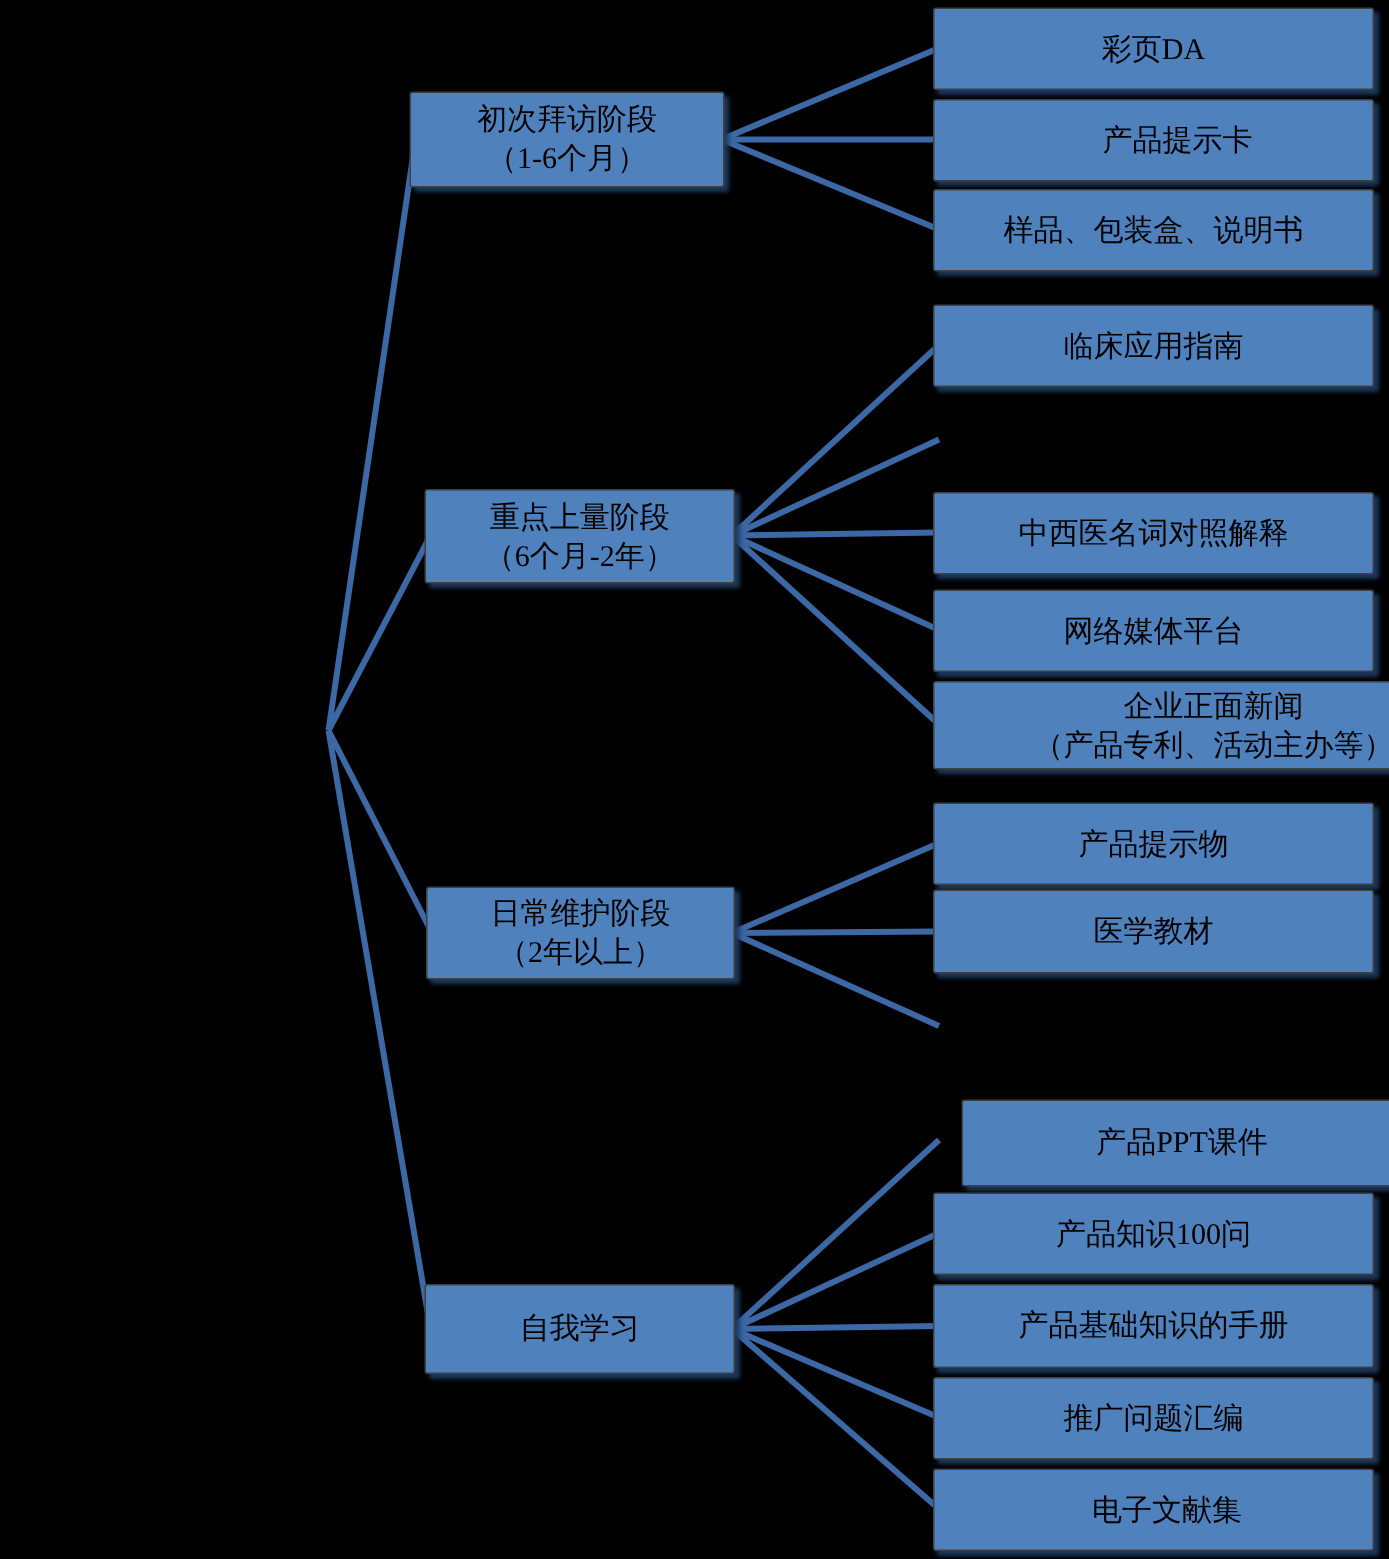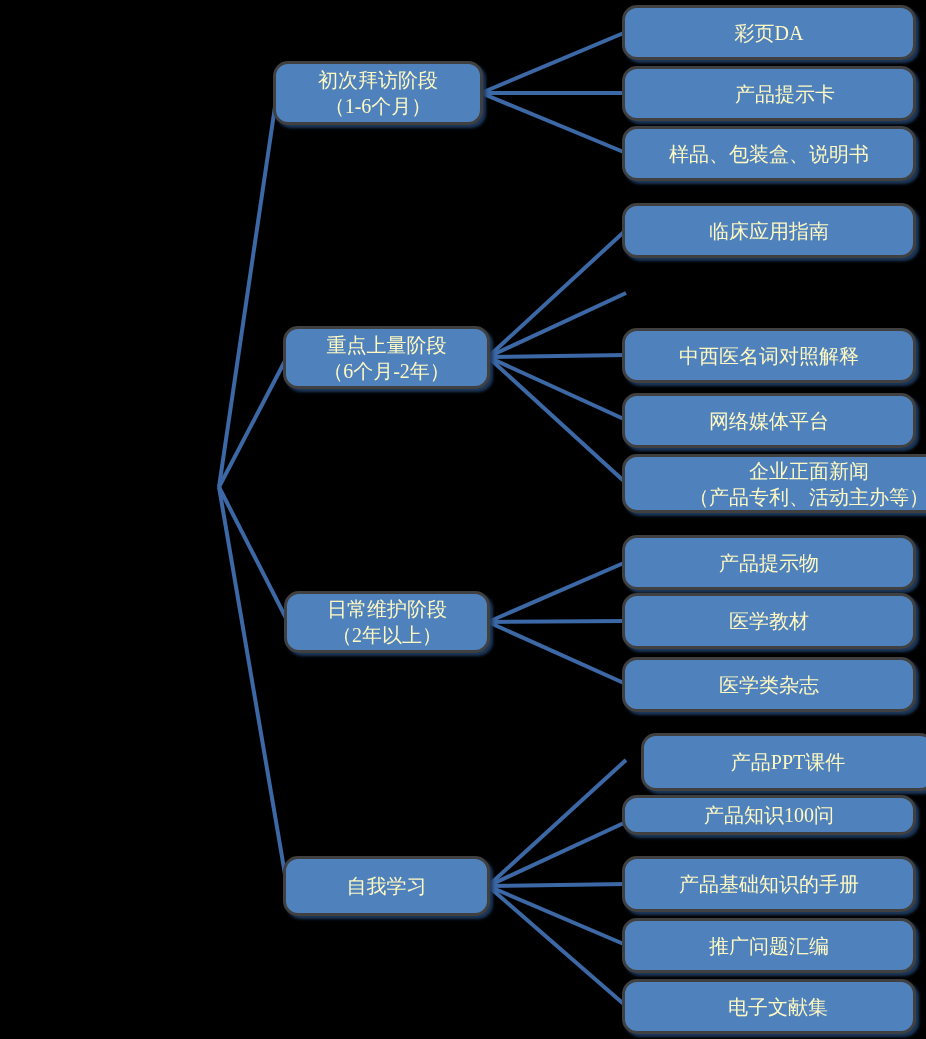--- a/index.html
+++ b/index.html
@@ -17,24 +17,24 @@
   }
   svg.connectors {
     position: absolute;
     left: 0;
     top: 0;
   }
   .node {
     position: absolute;
     box-sizing: border-box;
     background: #4F81BD;
-    border: 3px solid #404040;
-    border-radius: 15px;
+    border: 1px solid #404040;
+    border-radius: 2px;
     box-shadow: 3px 3px 3px rgba(30, 58, 95, 0.95);
-    color: #fef9c3;
+    color: #000000;
     display: flex;
     flex-direction: column;
     align-items: center;
     justify-content: center;
     text-align: center;
     line-height: 1.3;
   }
   .node .lbl { white-space: pre-line; }
   .node .sub:empty { display: none; }
   .root-node { font-size: 28px; letter-spacing: 1px; }
@@ -115,28 +115,25 @@
     <span class="lbl">企业正面新闻
 （产品专利、活动主办等）</span>
   </div>
 
   <div class="node leaf-node" style="left:622px; top:535px; width:294px; height:55px;">
     <span class="lbl">产品提示物</span>
   </div>
   <div class="node leaf-node" style="left:622px; top:593px; width:294px; height:56px;">
     <span class="lbl">医学教材</span>
   </div>
-  <div class="node leaf-node" style="left:622px; top:657px; width:294px; height:55px;">
-    <span class="lbl">医学类杂志</span>
-  </div>
 
   <div class="node leaf-node" style="left:622px; top:733px; width:294px; height:58px;margin-left:19px;">
     <span class="lbl">产品PPT课件</span>
   </div>
-  <div class="node leaf-node" style="left:622px; top:795px; width:294px; height:40px;">
+  <div class="node leaf-node" style="left:622px; top:795px; width:294px; height:55px;">
     <span class="lbl">产品知识100问</span>
   </div>
   <div class="node leaf-node" style="left:622px; top:856px; width:294px; height:56px;">
     <span class="lbl">产品基础知识的手册</span>
   </div>
   <div class="node leaf-node" style="left:622px; top:918px; width:294px; height:55px;">
     <span class="lbl">推广问题汇编</span>
   </div>
   <div class="node leaf-node" style="left:622px; top:979px; width:294px; height:55px;padding-left:18px;">
     <span class="lbl">电子文献集</span>

